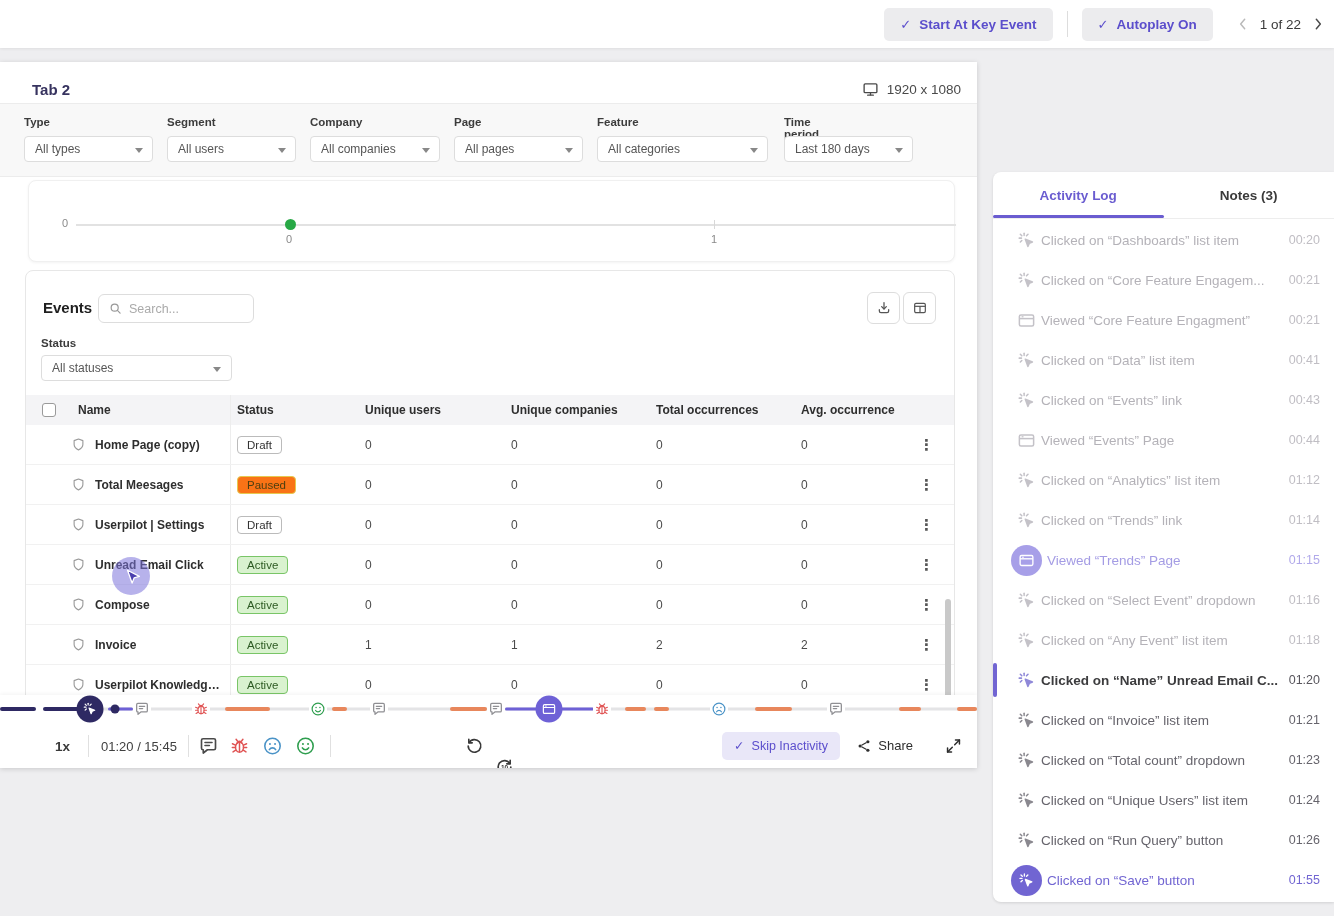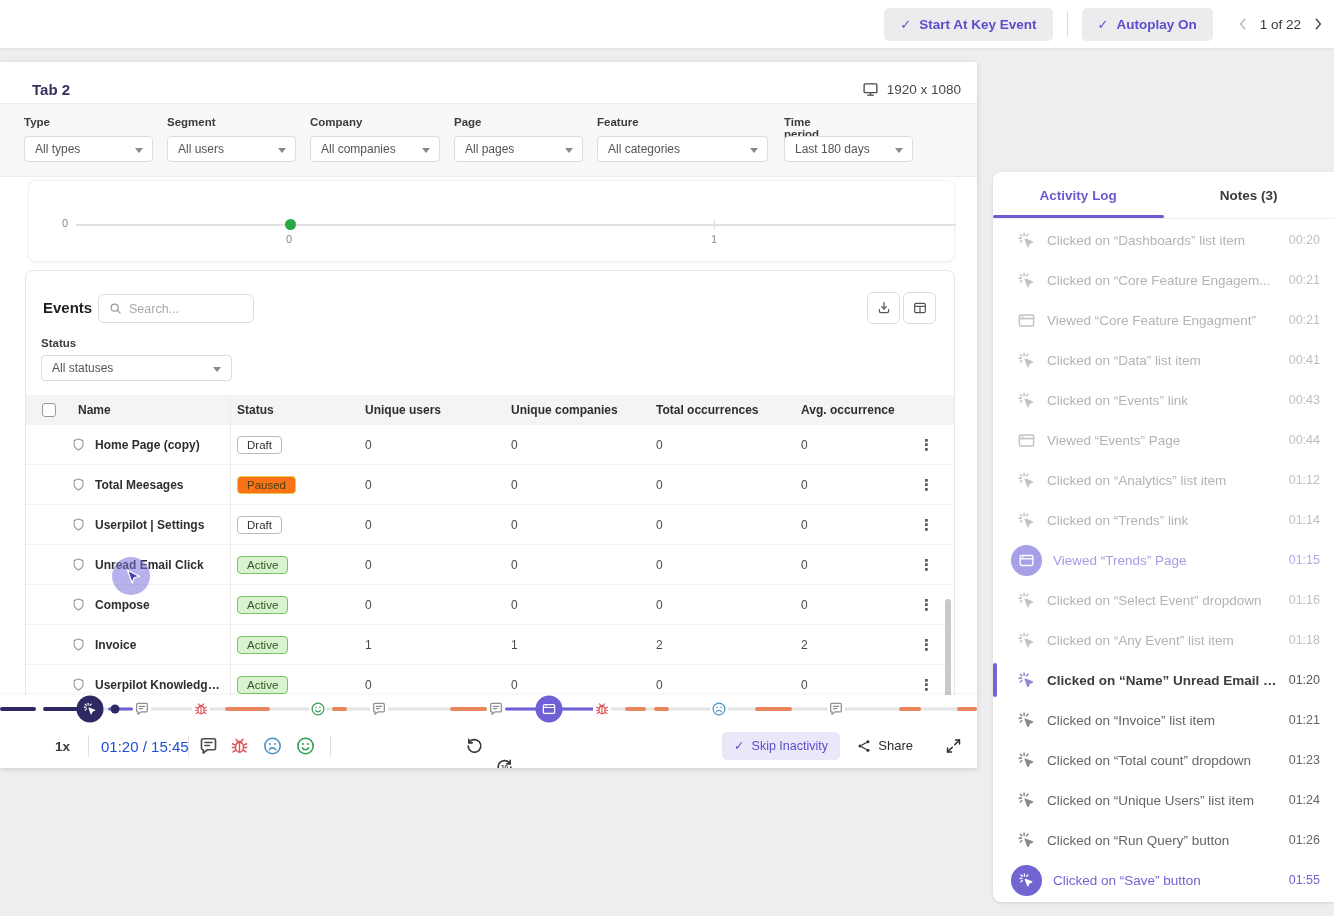--- a/index.html
+++ b/index.html
@@ -96,21 +96,21 @@
   .m-icon.note{color:#8f8f93}.m-icon.bug{color:#e05454}
   .m-icon.smile{color:#2f9e4f}.m-icon.sad{color:#4a93c7}
 
   .controls{position:absolute;left:0;top:28px;width:977px;height:45px}
   .ctl{position:absolute;top:50%;transform:translateY(-50%);display:flex;align-items:center;justify-content:center;color:#3a3a3a;cursor:pointer}
   .ctl svg{width:21px;height:21px}
   .seek-wrap{position:relative}
   .seek-num{position:absolute;left:50%;top:56%;transform:translate(-50%,-50%);font-size:6.5px;font-weight:bold;color:#3a3a3a}
   .speed{font-size:13.5px;font-weight:bold}
   .cdiv{position:absolute;top:50%;transform:translateY(-50%);width:1px;height:22px;background:#e0e0e0}
-  .timetxt{position:absolute;top:50%;transform:translateY(-50%);font-size:15px;color:#1d4ed8}
+  .timetxt{position:absolute;top:50%;transform:translateY(-50%);font-size:13px;color:#404040}
   .ctl.c-note{color:#4a4a4a}.ctl.c-bug{color:#e05454}.ctl.c-sad{color:#4a93c7}.ctl.c-smile{color:#2f9e4f}
   .skip-btn{position:absolute;right:137px;top:50%;transform:translateY(-50%);height:28px;display:flex;align-items:center;gap:7px;background:#e9e7f8;border:none;border-radius:5px;padding:0 12px;font-family:inherit;font-size:12.5px;color:#5b4ecc;cursor:pointer}
   .share-btn{position:absolute;right:64px;top:50%;transform:translateY(-50%);display:flex;align-items:center;gap:6px;font-size:13px;color:#2e2e2e;cursor:pointer}
   .share-btn svg{width:16px;height:16px}
   .expand-btn{position:absolute;right:14px;top:50%;transform:translateY(-50%);cursor:pointer;color:#2e2e2e}
   .expand-btn svg{width:19px;height:19px}
 
   
   .side{position:absolute;left:993px;top:48px;width:341px;height:868px}
   .user-card{position:absolute;left:12px;top:18px;width:317px;height:94px;background:#fff;border-radius:8px;box-shadow:0 1px 3px rgba(0,0,0,.12);padding:13px 15px}
@@ -119,21 +119,21 @@
   .user-name{font-size:15px;font-weight:bold;color:#6a5cd0;flex:1}
   .user-time{font-size:11.5px;color:#b9b9b9}
   .user-meta{margin-top:8px;font-size:13px;color:#4a4a4a;line-height:1.55}
 
   .act-card{position:absolute;left:0;top:124px;width:341px;height:730px;background:#fff;border-radius:8px 0 0 8px;box-shadow:0 1px 3px rgba(0,0,0,.12);overflow:hidden}
   .act-tabs{display:flex;height:47px;border-bottom:1px solid #ededed}
   .act-tab{flex:1;display:flex;align-items:center;justify-content:center;font-size:13.5px;font-weight:bold;color:#3a3a3a;cursor:pointer;position:relative}
   .act-tab.active{color:#6a5cd0}
   .act-tab.active::after{content:"";position:absolute;left:0;right:0;bottom:0;height:3px;background:#6a5cd0;border-radius:2px}
   .act-list{position:absolute;left:0;top:48px;width:100%;bottom:0}
-  .act-item{position:relative;height:40px;display:flex;align-items:center;padding:0 14px 0 24px;gap:11px;cursor:pointer}
+  .act-item{position:relative;height:40px;display:flex;align-items:center;padding:0 14px 0 24px;gap:5px;cursor:pointer}
   .act-ic{width:19px;height:19px;flex:none}
   .act-text{flex:1;font-size:13.5px;white-space:nowrap;overflow:hidden;text-overflow:ellipsis}
   .act-time{font-size:12.5px;flex:none}
   .act-item.past .act-ic{color:#c4c2c8}.act-item.past .act-text{color:#b4b2b8}.act-item.past .act-time{color:#c0bec4}
   .act-item.upcoming .act-ic{color:#8a888f}.act-item.upcoming .act-text{color:#66646c}.act-item.upcoming .act-time{color:#66646c}
   .act-item.current .act-ic{color:#8f88d8}.act-item.current .act-text{color:#3c3c3e;font-weight:bold}.act-item.current .act-time{color:#57555c}
   .act-item.highlight .act-text{color:#a49ce4}.act-item.highlight .act-time{color:#b1a9ea}
   .act-item.key .act-text{color:#7165d2}.act-item.key .act-time{color:#7165d2}
   .act-bubble{width:31px;height:31px;border-radius:50%;display:flex;align-items:center;justify-content:center;flex:none;margin-left:-6px;color:#fff}
   .act-bubble svg{width:17px;height:17px}

